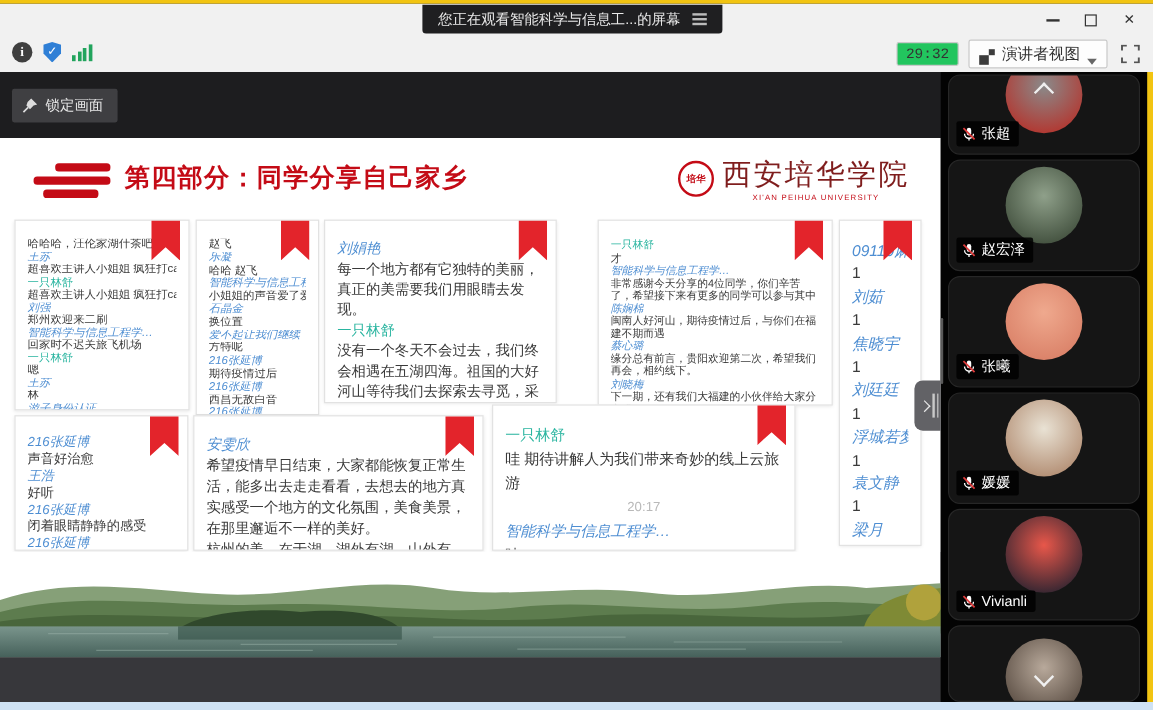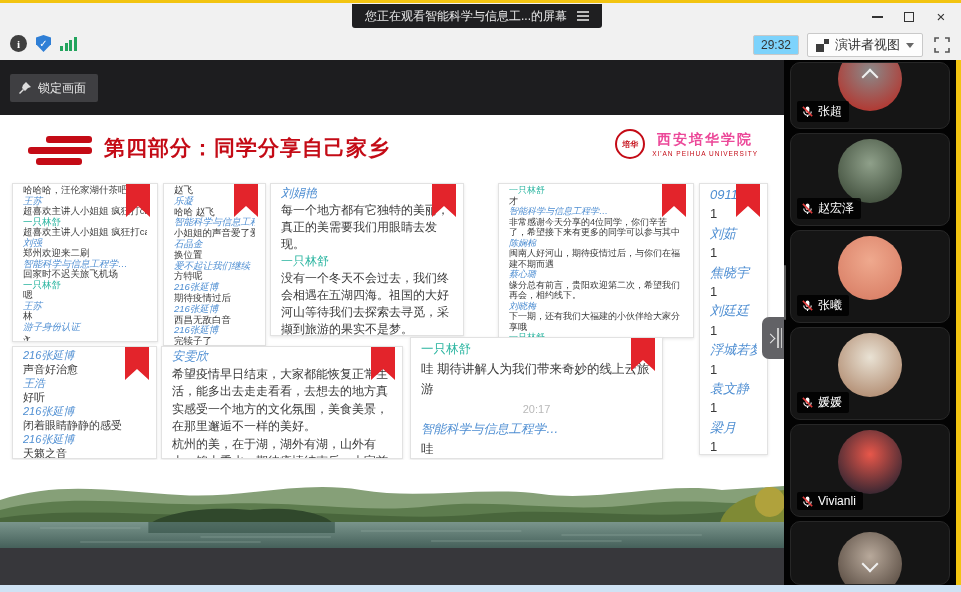--- a/index.html
+++ b/index.html
@@ -27,23 +27,23 @@
   .tl-icons { position:absolute; left:10px; top:5px; display:flex; align-items:center; gap:9px; }
   .info-ic { width:17px; height:17px; border-radius:50%; background:#3f3f3f; color:#fff; font-size:11px; font-weight:bold;
     display:flex; align-items:center; justify-content:center; font-family:"Liberation Serif",serif; }
   .shield-ic { width:15px; height:17px; background:#2f7fd6; clip-path:polygon(50% 0,100% 14%,100% 55%,50% 100%,0 55%,0 14%);
     color:#fff; font-size:10px; display:flex; align-items:center; justify-content:center; }
   .bars-ic { display:flex; align-items:flex-end; gap:1.5px; height:15px; }
   .bars-ic i { width:3px; background:#22a45d; display:block; }
   .bars-ic i:nth-child(1){height:5px;} .bars-ic i:nth-child(2){height:8px;}
   .bars-ic i:nth-child(3){height:11px;} .bars-ic i:nth-child(4){height:14px;}
   .tr-controls { position:absolute; right:8px; top:3px; display:flex; align-items:center; gap:8px; }
-  .timer-box { border:1px solid #c9c9c9; background:#7dd3fc; color:#333; font-size:12px; padding:2px 7px; border-radius:2px; }
+  .timer-box { border:1px solid #c9c9c9; background:#22c55e; color:#333; font-size:12px; padding:2px 7px; border-radius:2px;font-family:Liberation Mono, monospace; }
   .view-btn { border:1px solid #c9c9c9; background:#fdfdfd; color:#333; font-size:13px; padding:2px 8px; border-radius:2px;
-    display:flex; align-items:center; gap:6px; }
+    display:flex; align-items:flex-end; gap:6px; }
   .view-ic { position:relative; width:13px; height:13px; }
   .view-ic i { position:absolute; background:#3c3c3c; }
   .view-ic i.b1 { left:0; bottom:0; width:8px; height:8px; }
   .view-ic i.b2 { right:0; top:0; width:5px; height:5px; }
   .caret-down { width:0; height:0; border-left:4px solid transparent; border-right:4px solid transparent; border-top:5px solid #666; }
   .fs-btn { display:flex; align-items:center; justify-content:center; width:22px; height:22px; }
 
   
   .content { position:absolute; left:0; top:60px; width:961px; height:525px; display:flex; }
   .main { position:relative; width:784px; height:525px; background:#1d1d1f; overflow:hidden; }
@@ -55,25 +55,25 @@
   .hdr-bars { position:absolute; left:28px; top:21px; width:66px; height:30px; }
   .hdr-bars i { position:absolute; height:7px; background:#c40b16; border-radius:3px; display:block; }
   .hdr-bars i:nth-child(1){ left:18px; top:0; width:46px; }
   .hdr-bars i:nth-child(2){ left:0; top:11px; width:64px; }
   .hdr-bars i:nth-child(3){ left:8px; top:22px; width:46px; }
   .slide-title { position:absolute; left:104px; top:19px; font-size:21px; font-weight:bold; color:#c40b16; letter-spacing:1px; }
   .logo { position:absolute; right:26px; top:14px; display:flex; align-items:center; gap:7px; }
   .seal { width:30px; height:30px; border-radius:50%; border:2px solid #c40b16; color:#c40b16; font-size:8px; font-weight:bold;
     display:flex; align-items:center; justify-content:center; }
   .logo-txt { display:flex; flex-direction:column; align-items:center; }
-  .logo-cn { font-family:"DejaVu Serif","Liberation Serif",serif; font-weight:bold; font-size:14px; color:#ec4899; letter-spacing:2px; }
+  .logo-cn { font-family:"DejaVu Serif","Liberation Serif",serif; font-weight:normal; font-size:24px; color:#7f1d1d; letter-spacing:2px; }
   .logo-en { font-size:6.5px; color:#c40b16; letter-spacing:1px; margin-top:1px; }
 
   .card { position:absolute; background:#fff; border:1px solid #e2e2e2; box-shadow:0 1px 3px rgba(0,0,0,.10);
-    padding:1px 10px; overflow:hidden; }
+    padding:15px 10px; overflow:hidden; }
   .ribbon { position:absolute; top:-1px; right:7px; width:24px; height:34px; background:#e3242b;
     clip-path:polygon(0 0,100% 0,100% 100%,50% 68%,0 100%); }
   .ln { white-space:nowrap; overflow:hidden; }
   .ln.wrap { white-space:normal; }
   .ln.name { color:#4e8ed2;font-style:italic; }
   .ln.tname { color:#2ab5a0; }
   .ln.text { color:#3a3a3a; }
   .ln.time { color:#b9b9b9; text-align:center; font-size:11px; }
   .ln.plane { color:#555; transform:rotate(-18deg); width:20px; }
 

